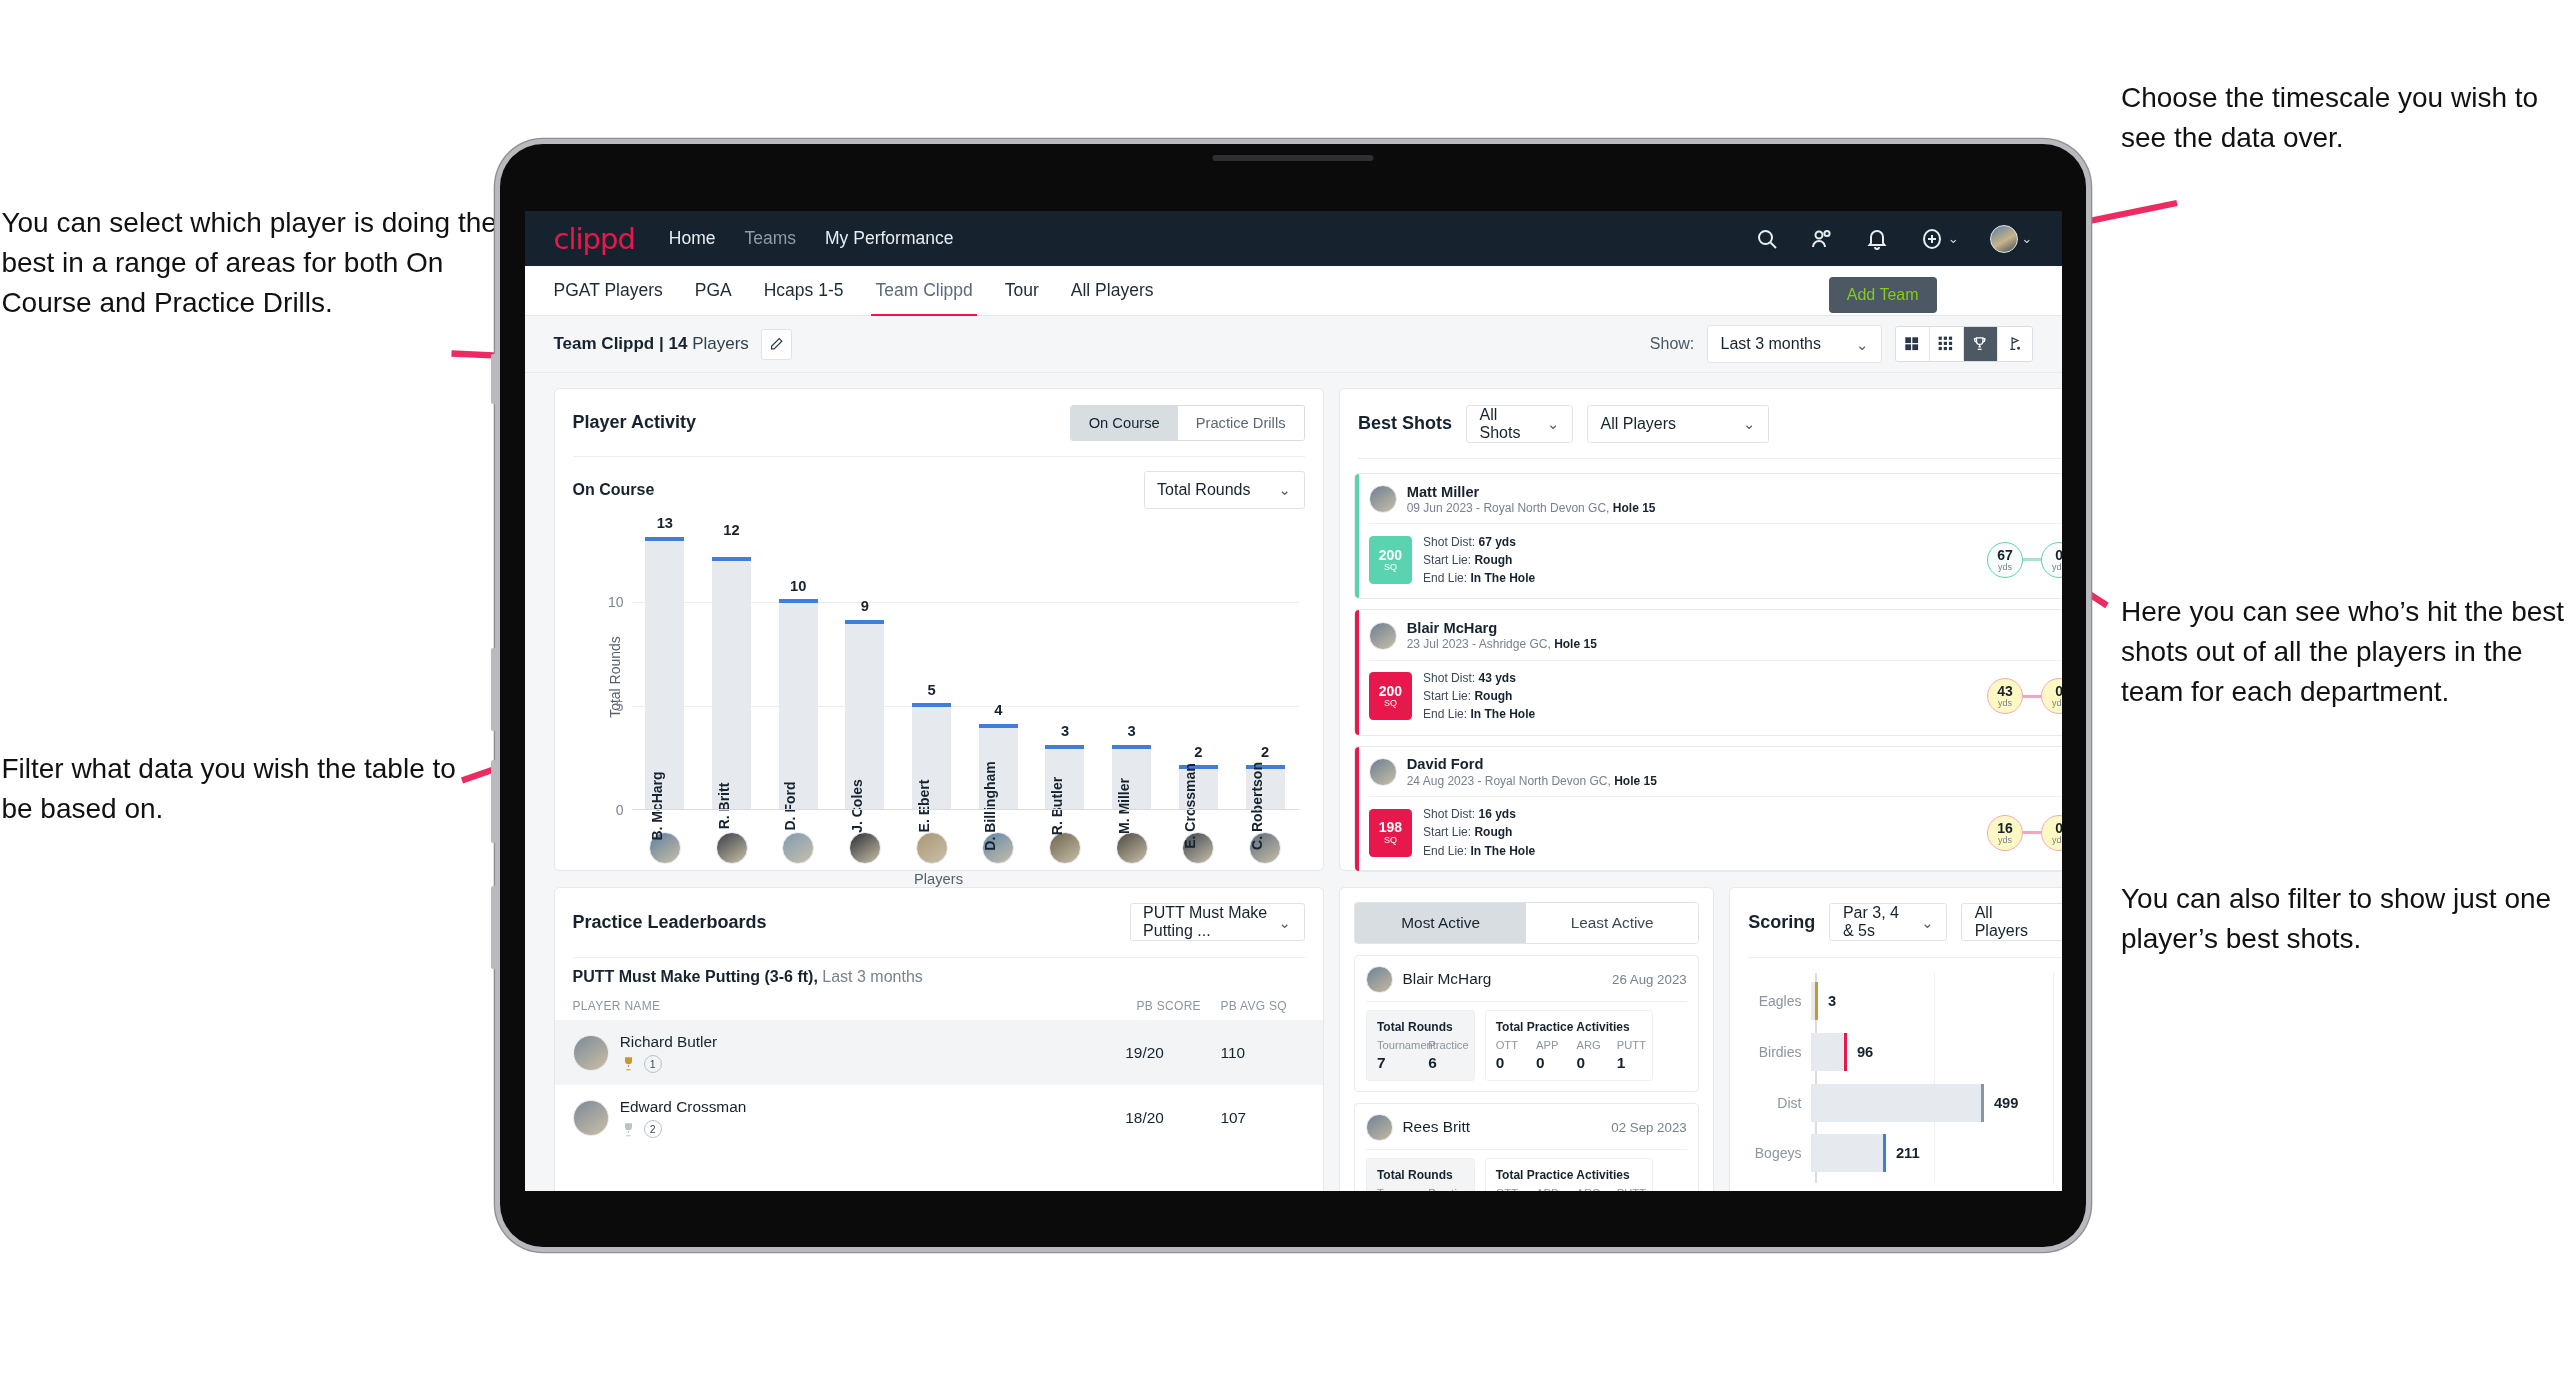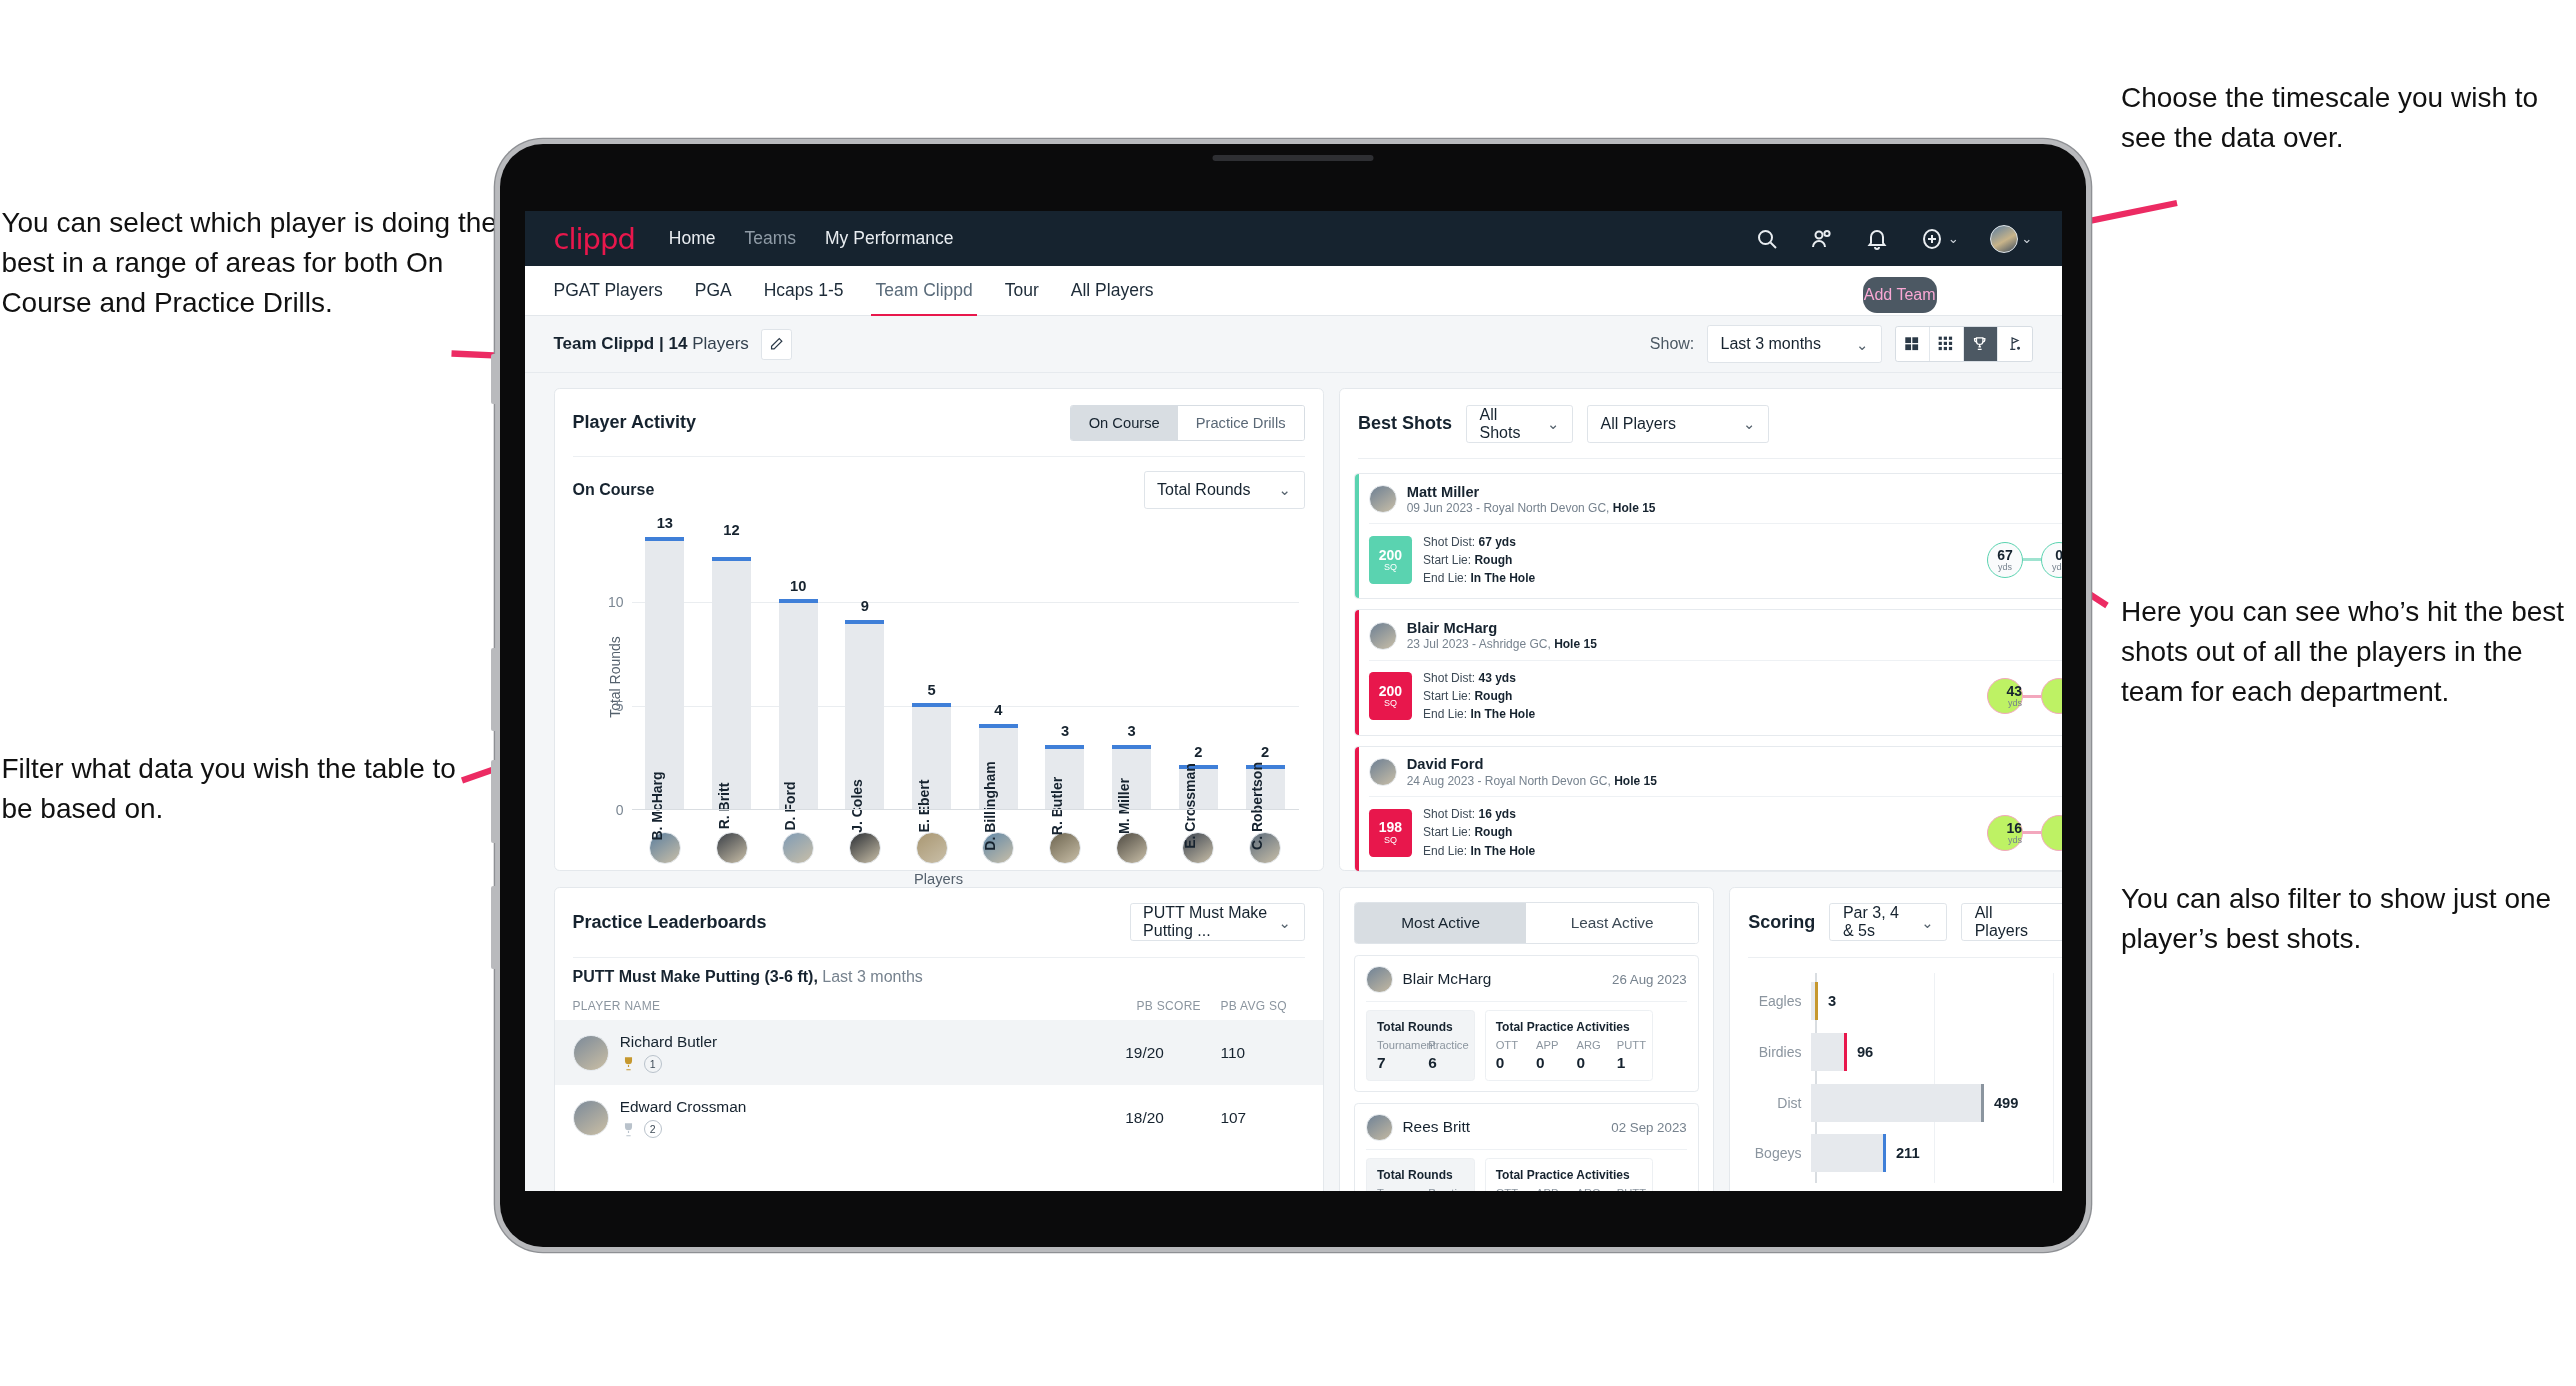--- a/index.html
+++ b/index.html
@@ -52,21 +52,21 @@
 
   
   .tabsrow { height:50px; background:#fff; display:flex; align-items:center;
              padding:0 29px; gap:32px; position:relative;
              border-bottom:0.7px solid #e3e7eb; }
   .tab { font-size:17.5px; color:#1d2b38; position:relative; padding:15.4px 0; }
   .tab.active { color:#5a6b7a; }
   .tab.active:after { content:''; position:absolute; left:-4.2px; right:-4.2px;
                       bottom:0; height:2.8px; background:#e8174c; }
   .tooltip { position:absolute; right:125px; top:11.2px; background:#4c5863;
-             color:#f9a8d4; font-size:16px; padding:9px 1px; border-radius:14px; }
+             color:#84cc16; font-size:16px; padding:9px 18px; border-radius:4px; }
 
   
   .toolbar { height:57px; background:#f4f6f8; display:flex; align-items:center;
              padding:0 29px; border-bottom:0.7px solid #e6eaee; }
   .teamlabel { font-size:17px; color:#33414e; }
   .teamlabel b { color:#16232f; }
   .editbtn { width:31px; height:31px; margin-left:12.6px; background:#fff;
              border:0.7px solid #dfe4e9; border-radius:2.8px;
              display:flex; align-items:center; justify-content:center; }
   .tb-right { margin-left:auto; display:flex; align-items:center; gap:12.6px; }
@@ -148,21 +148,21 @@
   .sqbox.green { background:#5ad3b0; }
   .sqbox.pink  { background:#e8174c; }
   .hexn { font-size:14px; font-weight:700; color:#fff; line-height:1; text-align:center; }
   .hexn small { display:block; font-size:9px; font-weight:400; margin-top:1.4px; }
   .bs-det { font-size:12px; color:#3d4a56; line-height:1.52; }
   .bs-det b { color:#16232f; }
   .dumb { margin-left:auto; display:flex; align-items:center; flex:none; }
   .dc { width:36px; height:36px; border-radius:50%; display:flex; flex-direction:column;
         align-items:center; justify-content:center; background:#fafbfc; }
   .dc.green { border:1.4px solid #5ad3b0; }
-  .dc.pink  { border:1.4px solid #f3a7bd; background:#bef264;align-items:flex-end; }
+  .dc.pink  { border:1.4px solid #f3a7bd; background:#fef9c3; }
   .dc b { font-size:14px; color:#16232f; line-height:1; }
   .dc span { font-size:9px; color:#76828e; }
   .dline { width:18px; height:2.8px; }
   .dline.green { background:#9fe3d0; }
   .dline.pink  { background:#f3a7bd; }
 
   
   .lb-ttl { padding:11.2px 18px 0; font-size:16px; color:#16232f; }
   .lb-ttl b { font-weight:700; }
   .lb-ttl span { color:#76828e; }

